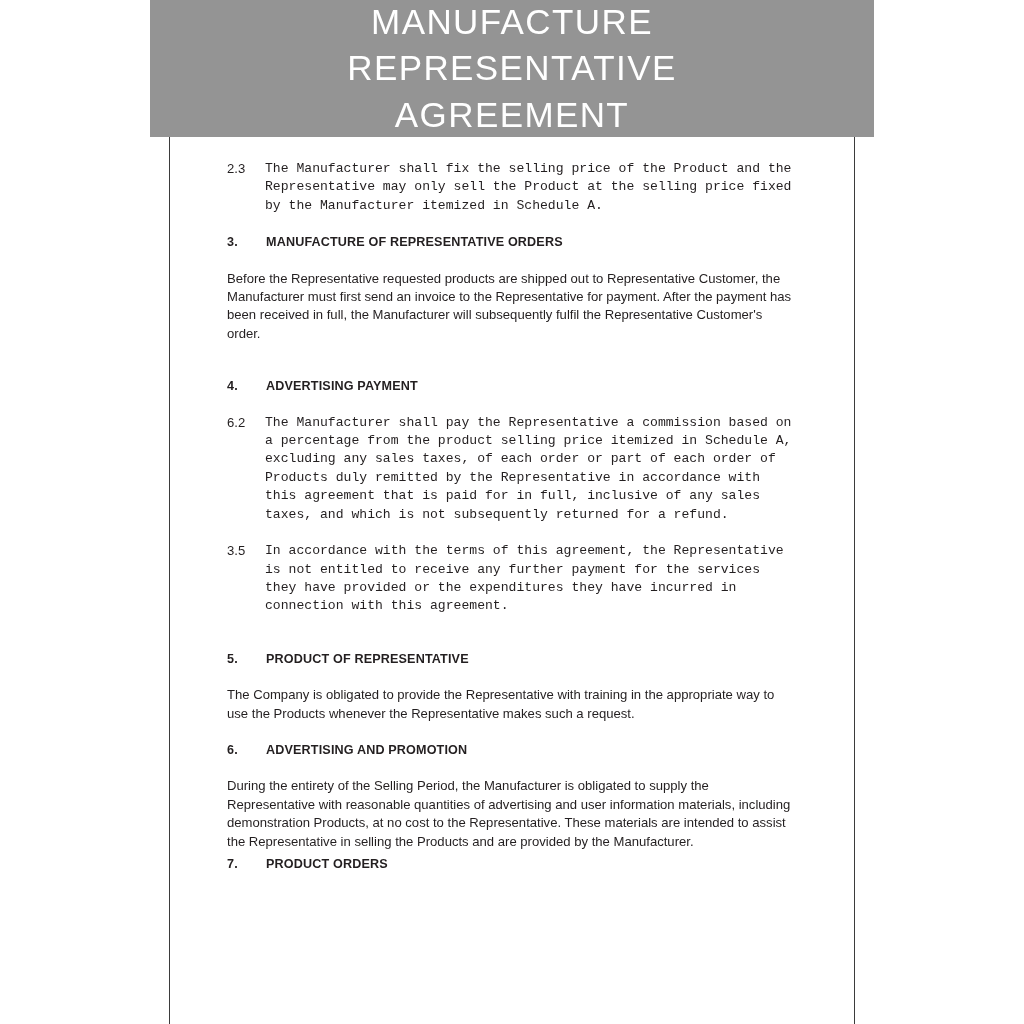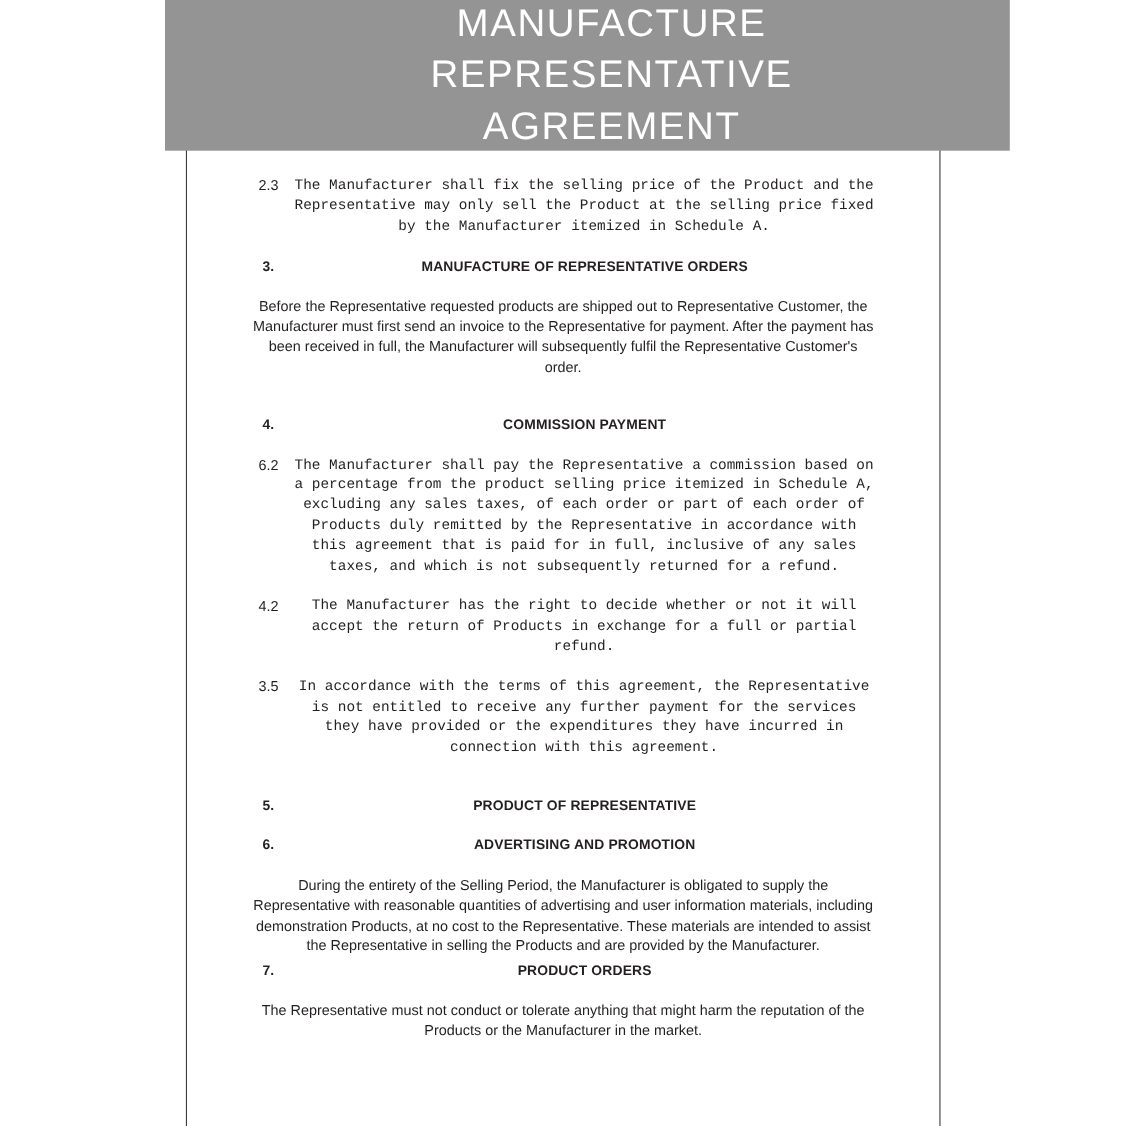--- a/index.html
+++ b/index.html
@@ -34,21 +34,20 @@
     position: absolute;
     left: 150px;
     top: 0;
     width: 724px;
     height: 137px;
     background: #949494;
     display: flex;
     align-items: center;
     justify-content: flex-end;
     z-index: 5;
-    padding-left: 44px;
   }
   #title-banner .title-text {
     color: #ffffff;
     font-size: 35px;
     letter-spacing: 1.4px;
     line-height: 1.33;
     text-align: center;
     font-weight: 400;
     padding: 0 58px;
     white-space: pre-line;
@@ -57,21 +56,20 @@
   
   #doc-body {
     position: absolute;
     left: 227px;
     top: 160px;
     width: 570px;
     z-index: 6;
     color: #231f20;
     font-size: 13.1px;
     line-height: 18.4px;
-    text-align: center;
   }
 
   .clause {
     position: relative;
     padding-left: 38px;
     margin-bottom: 18px;
   }
   .clause .clause-num {
     position: absolute;
     left: 0;
@@ -120,51 +118,47 @@
 
   <div class="section-heading">
     <span class="heading-num">3.</span>
     <span>MANUFACTURE OF REPRESENTATIVE ORDERS</span>
   </div>
 
   <div class="body-para gap-lg">Before the Representative requested products are shipped out to Representative Customer, the Manufacturer must first send an invoice to the Representative for payment. After the payment has been received in full, the Manufacturer will subsequently fulfil the Representative Customer's order.</div>
 
   <div class="section-heading">
     <span class="heading-num">4.</span>
-    <span>COMMISSION PAYMENT</span>
+    <span>ADVERTISING PAYMENT</span>
   </div>
 
   <div class="clause">
     <span class="clause-num">6.2</span>
     <span class="clause-text">The Manufacturer shall pay the Representative a commission based on a percentage from the product selling price itemized in Schedule A, excluding any sales taxes, of each order or part of each order of Products duly remitted by the Representative in accordance with this agreement that is paid for in full, inclusive of any sales taxes, and which is not subsequently returned for a refund.</span>
   </div>
 
-  <div class="clause">
-    <span class="clause-num">4.2</span>
-    <span class="clause-text">The Manufacturer has the right to decide whether or not it will accept the return of Products in exchange for a full or partial refund.</span>
-  </div>
 
   <div class="clause gap-lg">
     <span class="clause-num">3.5</span>
     <span class="clause-text">In accordance with the terms of this agreement, the Representative is not entitled to receive any further payment for the services they have provided or the expenditures they have incurred in connection with this agreement.</span>
   </div>
 
   <div class="section-heading">
     <span class="heading-num">5.</span>
     <span>PRODUCT OF REPRESENTATIVE</span>
   </div>
 
+  <div class="body-para">The Company is obligated to provide the Representative with training in the appropriate way to use the Products whenever the Representative makes such a request.</div>
 
   <div class="section-heading">
     <span class="heading-num">6.</span>
     <span>ADVERTISING AND PROMOTION</span>
   </div>
 
   <div class="body-para gap-sm">During the entirety of the Selling Period, the Manufacturer is obligated to supply the Representative with reasonable quantities of advertising and user information materials, including demonstration Products, at no cost to the Representative. These materials are intended to assist the Representative in selling the Products and are provided by the Manufacturer.</div>
 
   <div class="section-heading">
     <span class="heading-num">7.</span>
     <span>PRODUCT ORDERS</span>
   </div>
 
-  <div class="body-para">The Representative must not conduct or tolerate anything that might harm the reputation of the Products or the Manufacturer in the market.</div>
 
 </div>
 
 </body></html>

